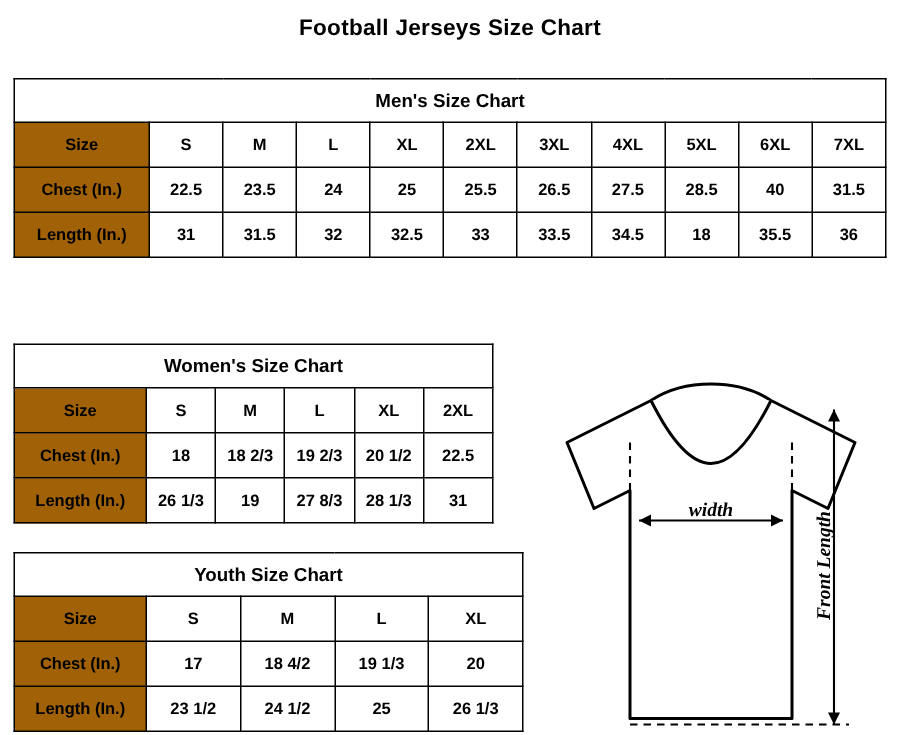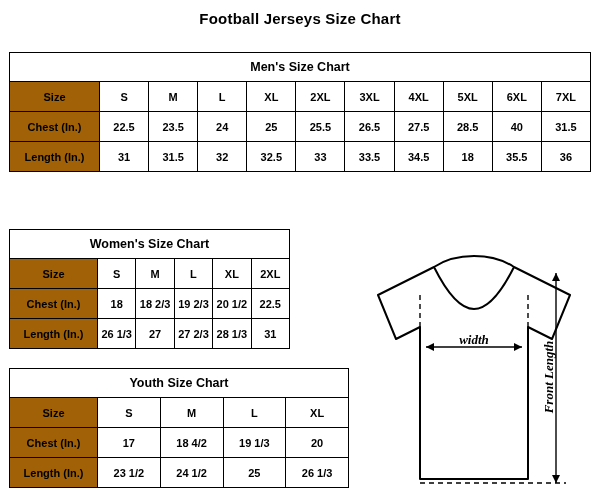--- a/index.html
+++ b/index.html
@@ -64,21 +64,21 @@
   .mens-wrap table { width: 582px; }
   .mens-wrap col.c0 { width: 90px; }
 
   
   .womens-wrap {
     position: absolute;
     left: 9px;
     top: 219px;
     width: 340px;
   }
-  .womens-wrap table { width: 281px; }
+  .womens-wrap table { width: 320px; }
   .womens-wrap col.c0 { width: 88px; }
 
   
   .youth-wrap {
     position: absolute;
     left: 9px;
     top: 358px;
     width: 340px;
   }
   .youth-wrap table { width: 340px; }
@@ -197,22 +197,22 @@
           <td class="label-cell">Chest (In.)</td>
           <td>18</td>
           <td>18 2/3</td>
           <td>19 2/3</td>
           <td>20 1/2</td>
           <td>22.5</td>
         </tr>
         <tr>
           <td class="label-cell">Length (In.)</td>
           <td>26 1/3</td>
-          <td>27</td>
-          <td>27 2/3</td>
+          <td>19</td>
+          <td>27 8/3</td>
           <td>28 1/3</td>
           <td>31</td>
         </tr>
       </tbody>
     </table>
   </div>
 
   <div class="youth-wrap">
     <table class="size-table">
       <colgroup>

